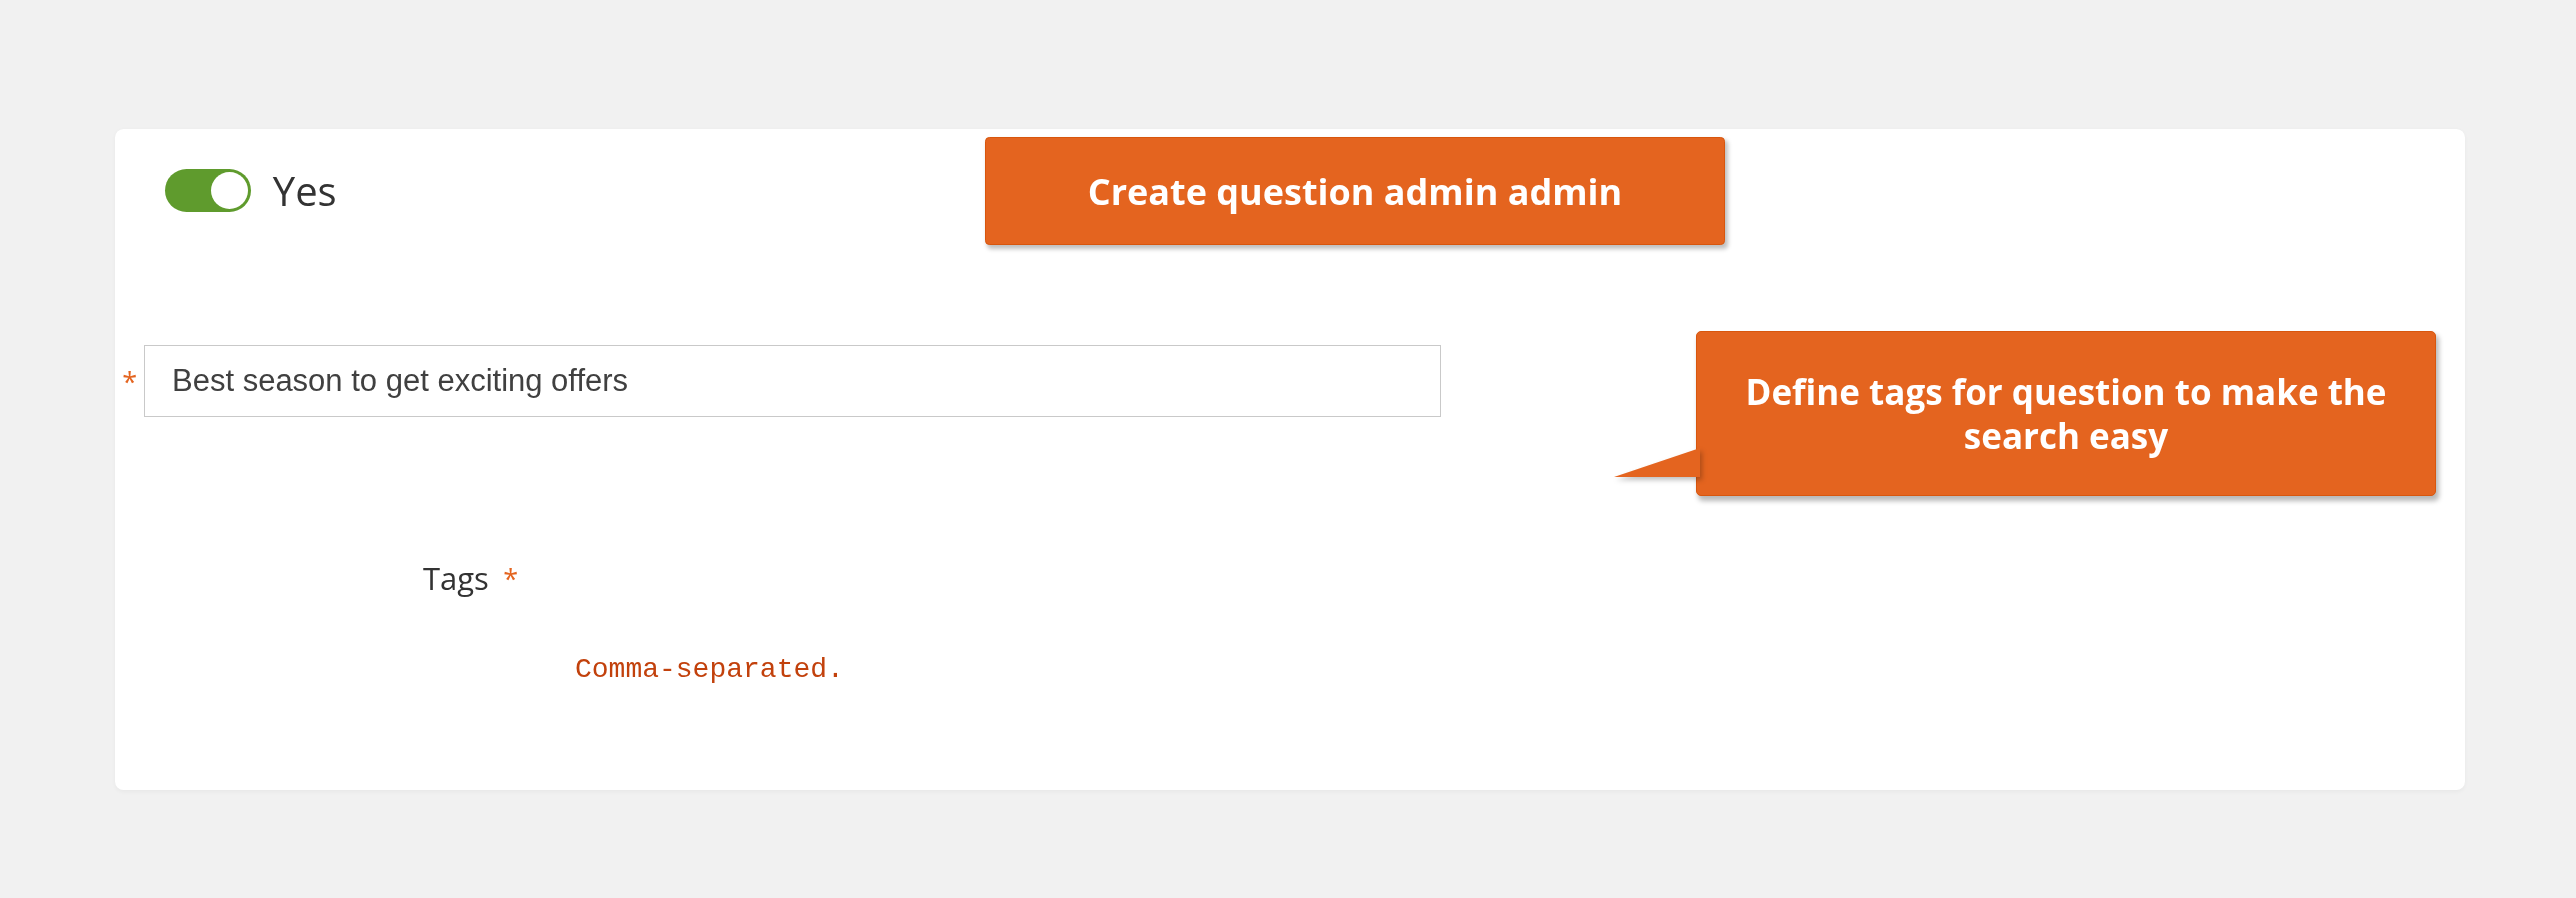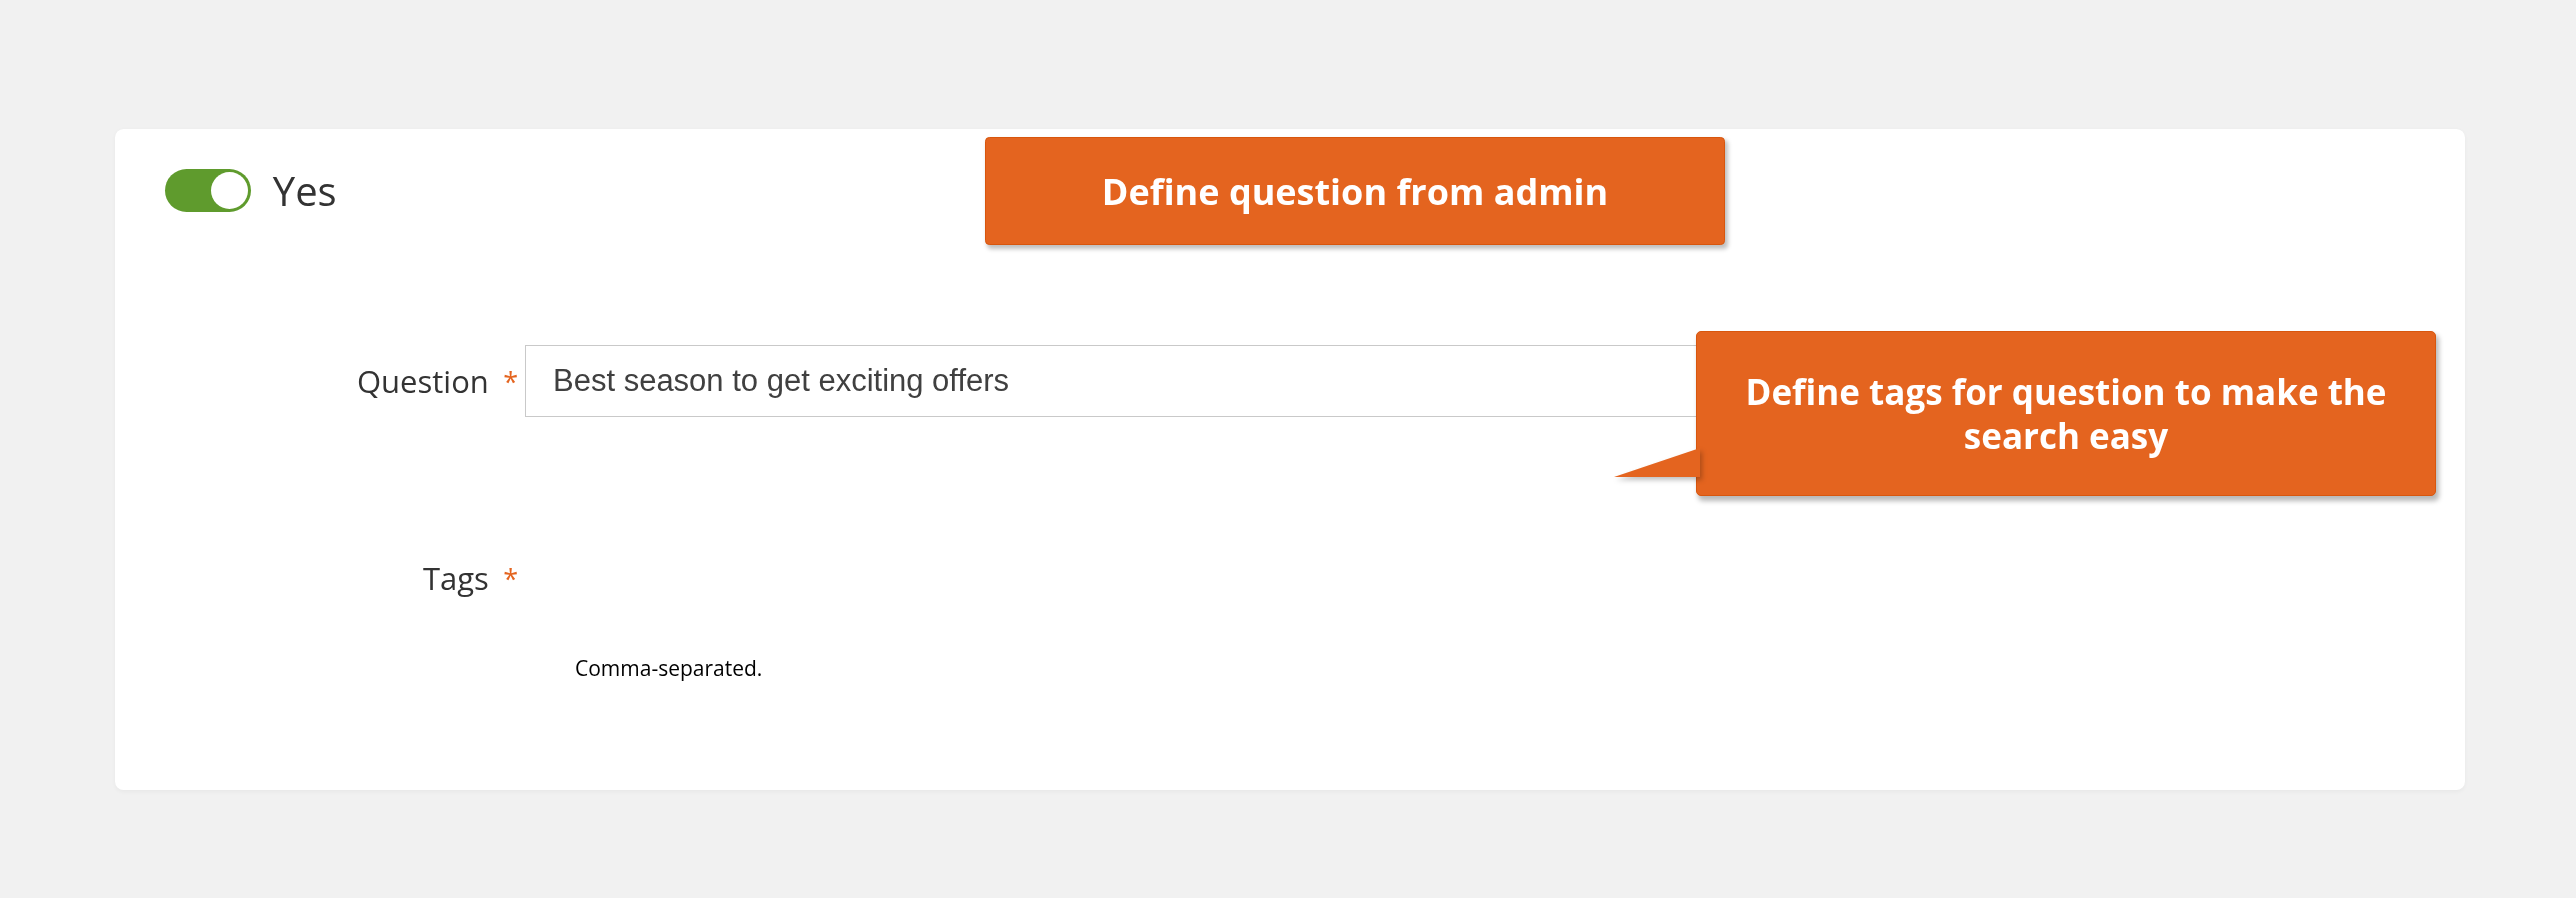--- a/index.html
+++ b/index.html
@@ -86,23 +86,24 @@
     font-size: 31px;
     padding: 0 27px;
     color: #404040;
     outline: none;
   }
 
   
   .row-tags { top: 428px; }
   .row-helper { top: 525px; }
   .helper-text {
-    font-size: 21px;
-    color: #000000;
+    font-size: 28px;
+    color: #c2410c;
     margin-left: 460px;
+    font-family: Liberation Mono, monospace;
   }
 
   
   .callout1 {
     position: absolute;
     left: 985px;
     top: 137px;
     width: 740px;
     height: 108px;
     background: #e4641f;
@@ -158,36 +159,35 @@
 
   <div class="row row-enable">
     <div class="spacer"></div>
     <div class="toggle">
       <div class="knob"></div>
     </div>
     <div class="toggle-text">Yes</div>
   </div>
 
   <div class="row row-question">
-    <div class="label">Question</div>
     <div class="req">*</div>
     <input class="text-input" type="text" value="Best season to get exciting offers" style="">
   </div>
 
   <div class="row row-tags">
     <div class="label">Tags</div>
     <div class="req">*</div>
   </div>
 
   <div class="row row-helper">
     <div class="helper-text">Comma-separated.</div>
   </div>
 
 </div>
 
 <div class="callout1">
-  <span>Define question from admin</span>
+  <span>Create question admin admin</span>
 </div>
 
 <div class="callout2">
   <span>Define tags for question to make the search easy</span>
 </div>
 
 
 </body></html>

